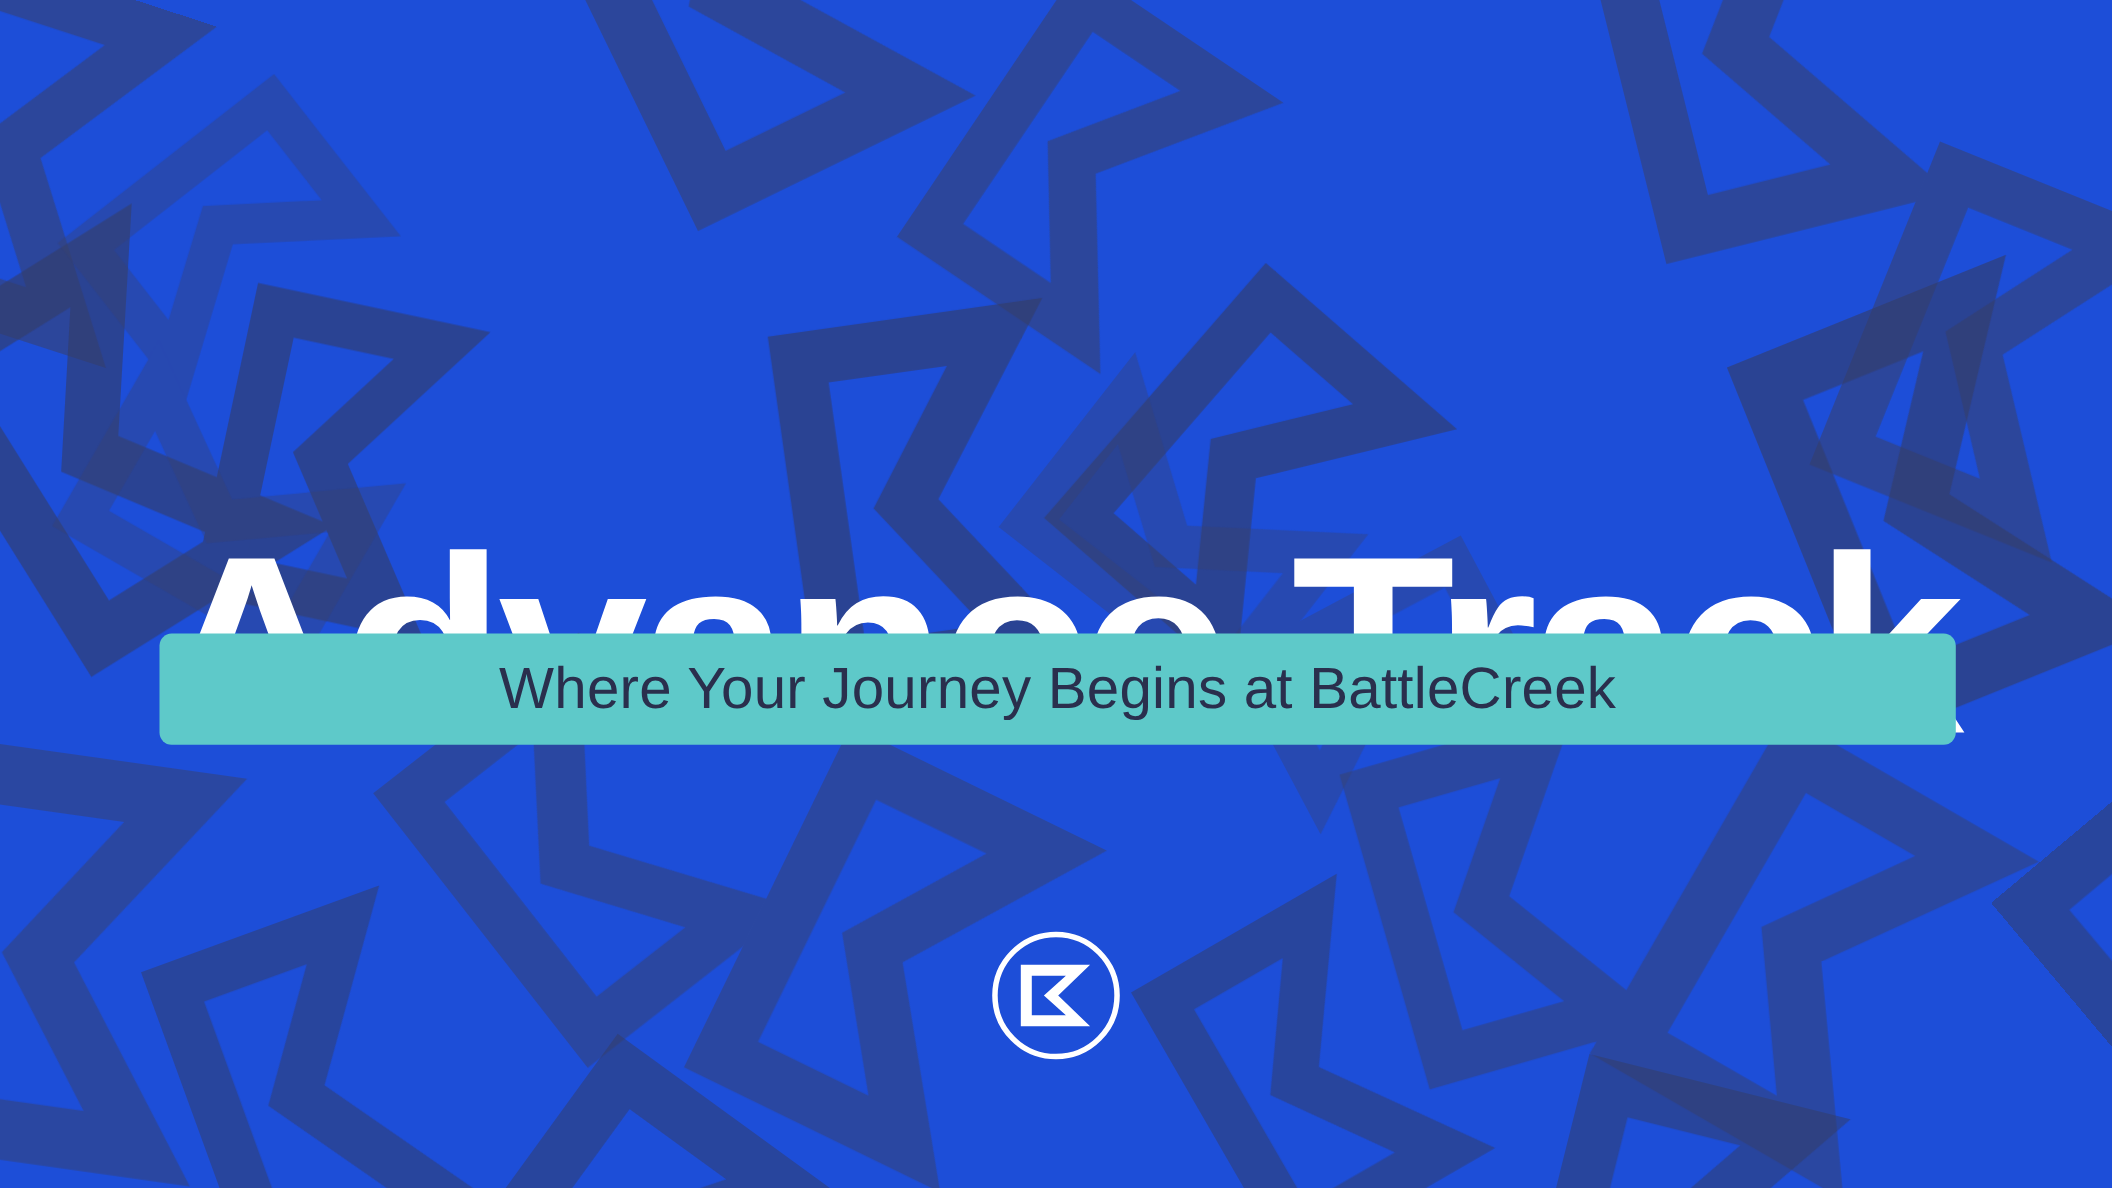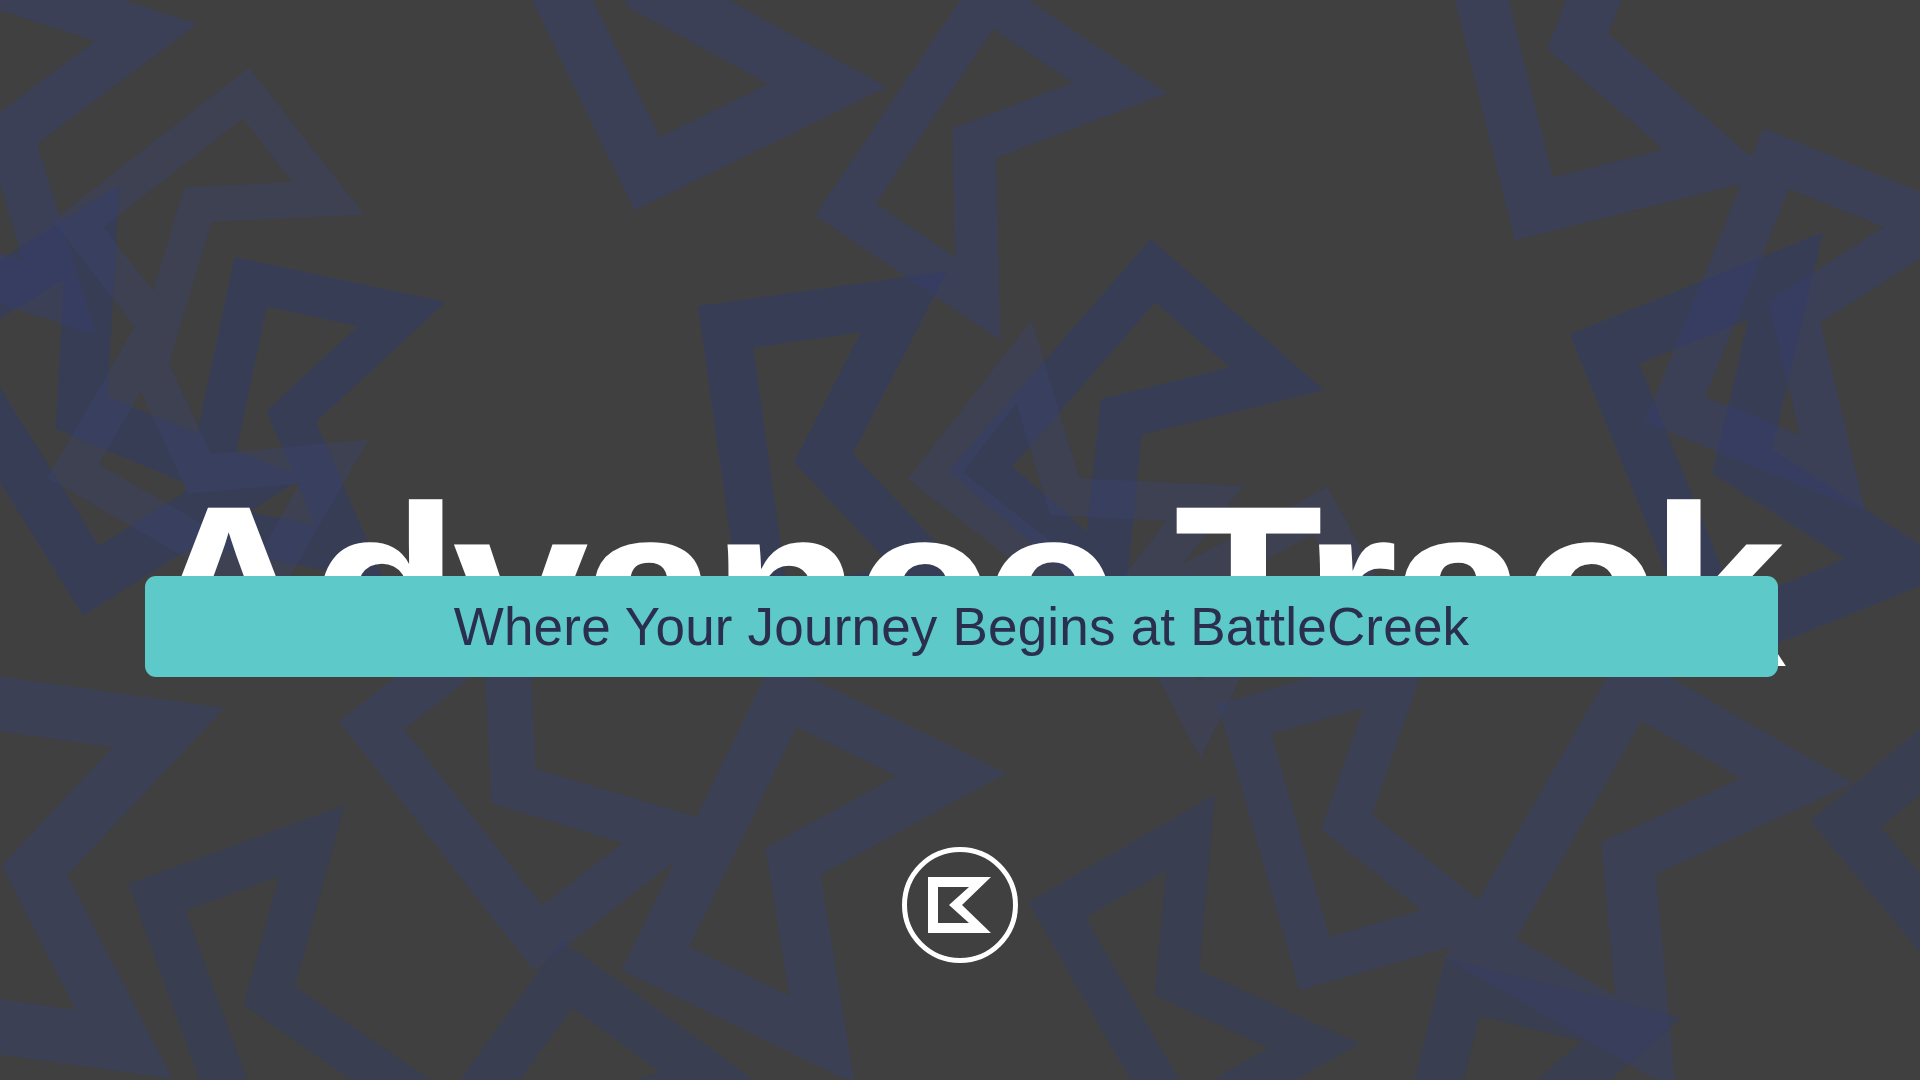--- a/index.html
+++ b/index.html
@@ -12,21 +12,21 @@
 
   body {
     font-family: "Liberation Sans", sans-serif;
     background: #2a2f4d;
   }
 
   #slide {
     position: relative;
     width: 1920px;
     height: 1080px;
-    background: #404040;
+    background: #1d4ed8;
     overflow: hidden;
   }
 
   
   #bg-pattern {
     position: absolute;
     inset: 0;
     width: 1920px;
     height: 1080px;
     pointer-events: none;

